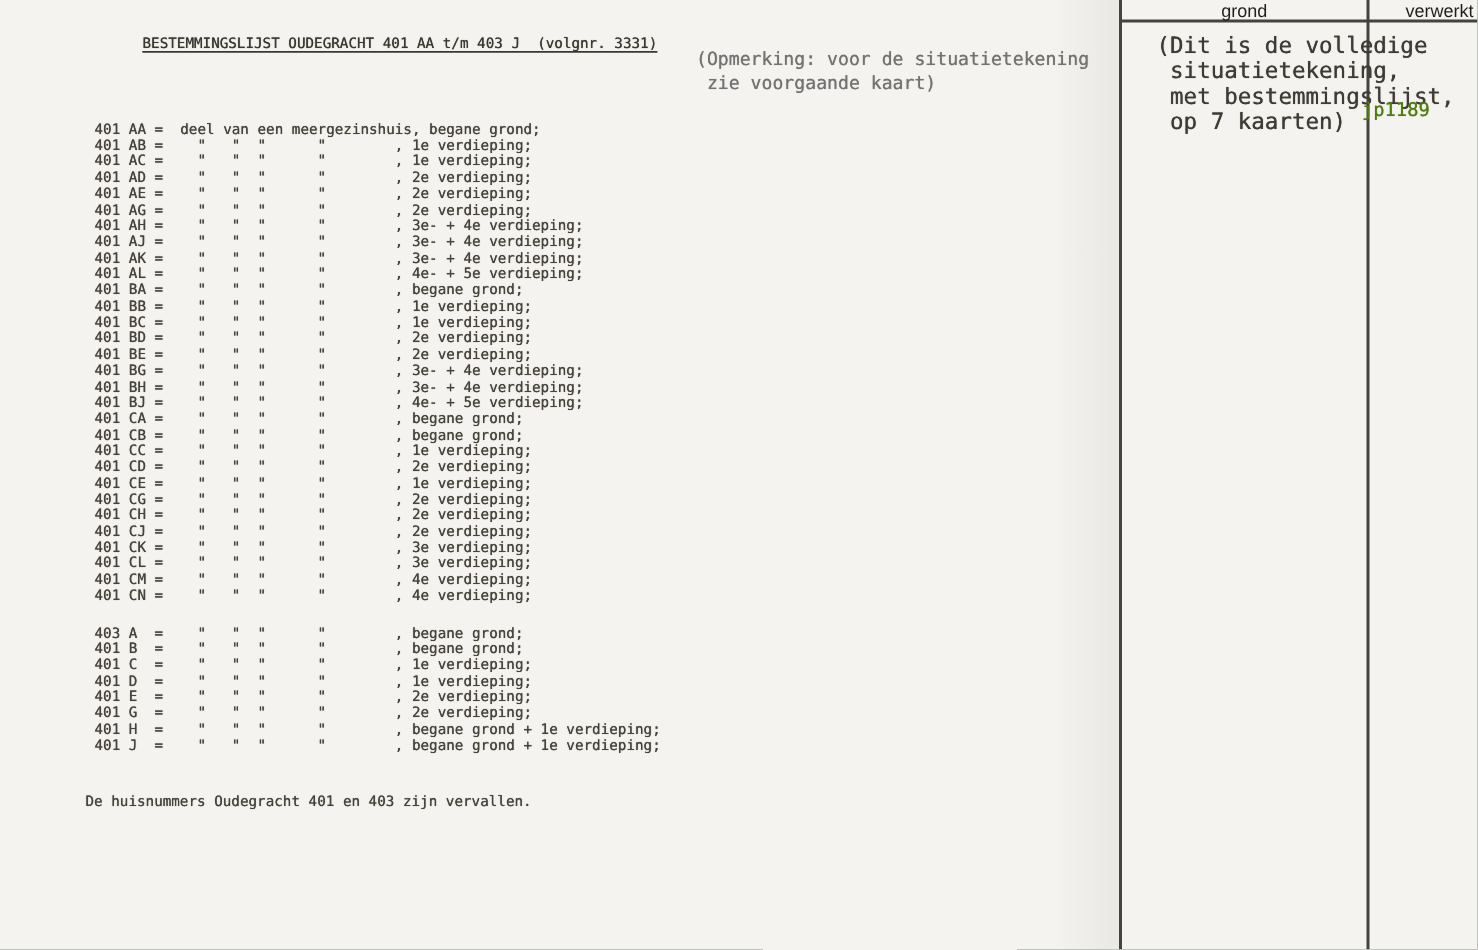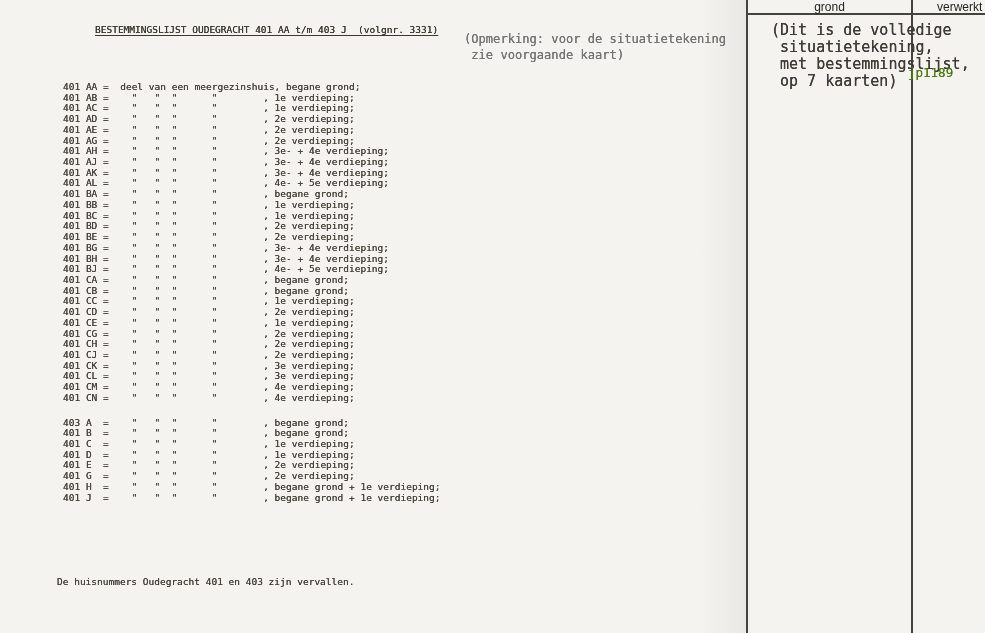--- a/index.html
+++ b/index.html
@@ -19,21 +19,21 @@
     position:absolute; left:95px; top:24px;
     font-size:9.5px; color:#3b382f;
     text-decoration:underline; text-underline-offset:2px; text-decoration-thickness:1px;
   }
   .list { position:absolute; left:63px; top:64px;margin-top:18px; }
   .list .tw { font-size:9.5px; line-height:10.72px; color:var(--ink, #48443c); }
   .block-gap { height:14px; }
 
   .footnote {
     position:absolute; left:57px; top:529px;
-    font-size:9.5px; color:var(--ink, #45413a);margin-top:47px;
+    font-size:9.5px; color:var(--ink, #45413a);
   }
   .remark {
     position:absolute; left:464px; top:31px;
     font-size:12.1px; line-height:16px; color:#737373;
   }
 
   .vline { position:absolute; top:0; width:2px; height:633px; background:var(--rule, #45443f); }
   .v1 { left:746px; } .v2 { left:911px; }
   .hline { position:absolute; left:746px; top:13px; width:239px; height:2px; background:var(--rule, #3e3d39); }
 

